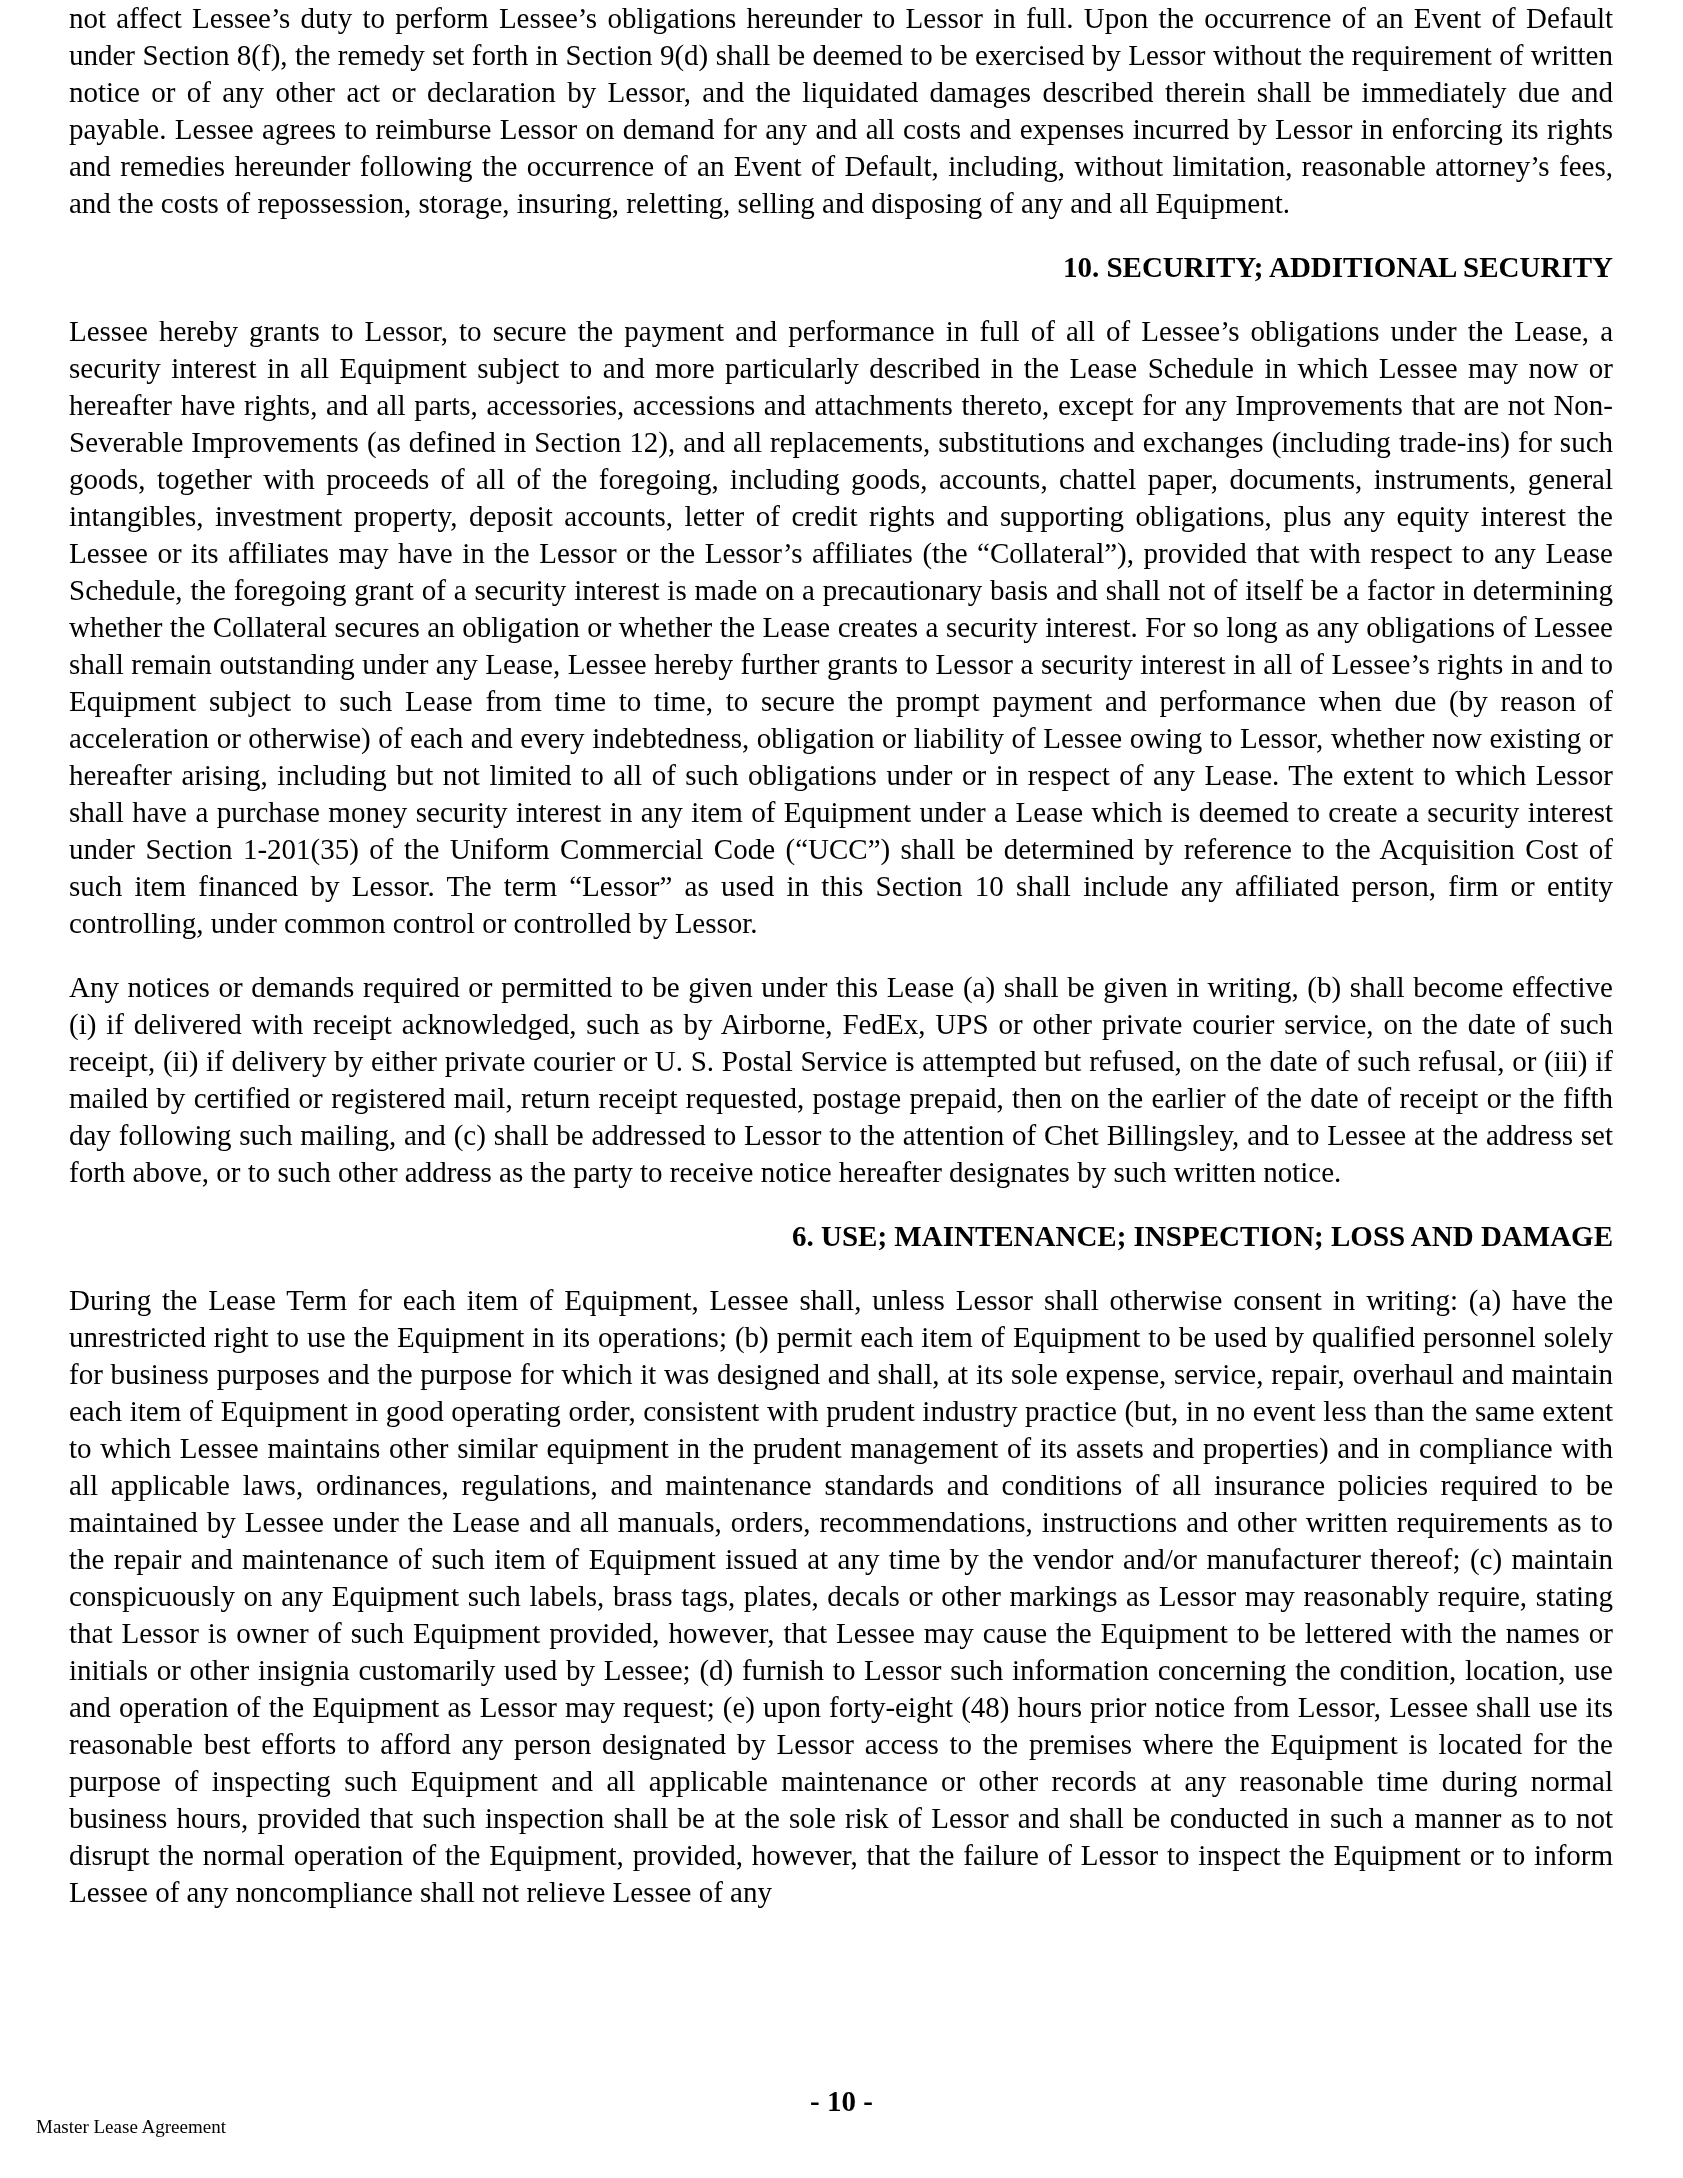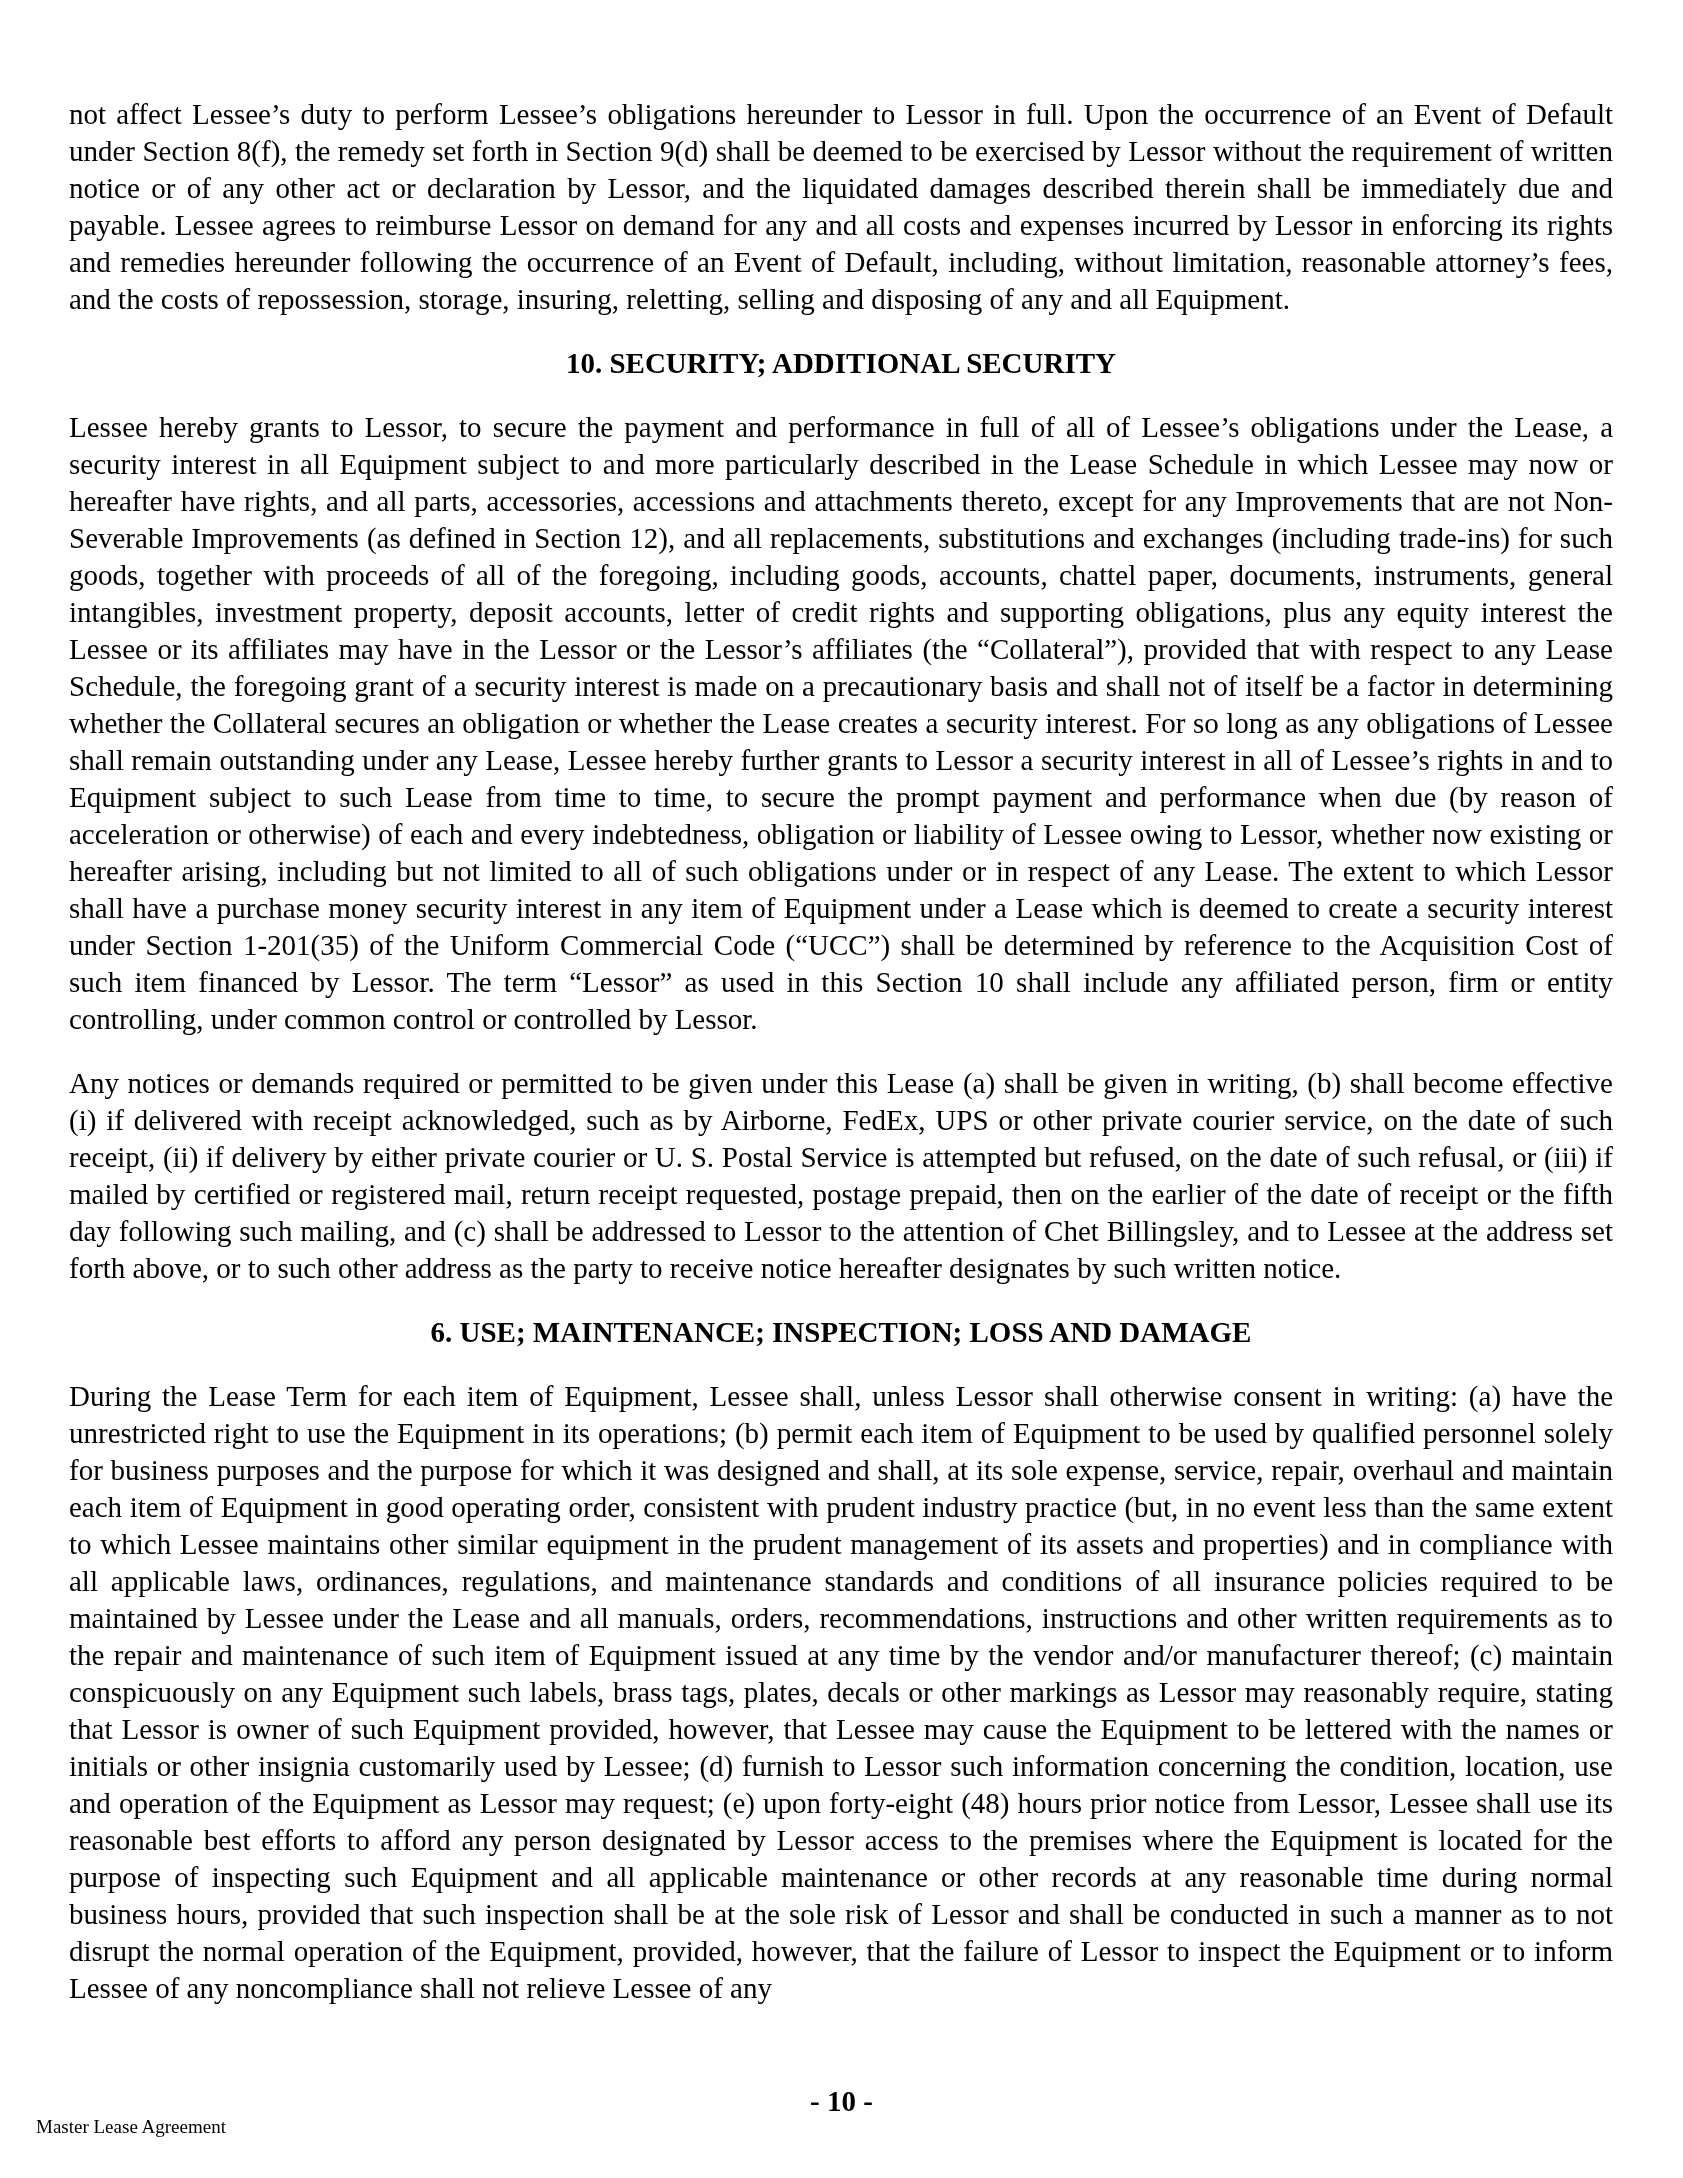--- a/index.html
+++ b/index.html
@@ -10,33 +10,32 @@
     background: #ffffff;
     color: #000000;
     font-family: "Liberation Serif", "DejaVu Serif", serif;
     overflow: hidden;
   }
   .content {
     position: absolute;
     top: 0;
     left: 69px;
     width: 1544px;
-    padding-top: 96px;
   }
   .content p {
     font-size: 29px;
     line-height: 37px;
     text-align: justify;
     margin: 0 0 27px 0;
   }
   .content h2 {
     font-size: 29px;
     line-height: 37px;
     font-weight: bold;
-    text-align: center;
+    text-align: right;
     margin: 0 0 27px 0;
   }
   .content p b { font-weight: normal; }
   .page-number {
     position: absolute;
     top: 2043px;
     left: 0;
     width: 100%;
     text-align: center;
     font-size: 29px;

